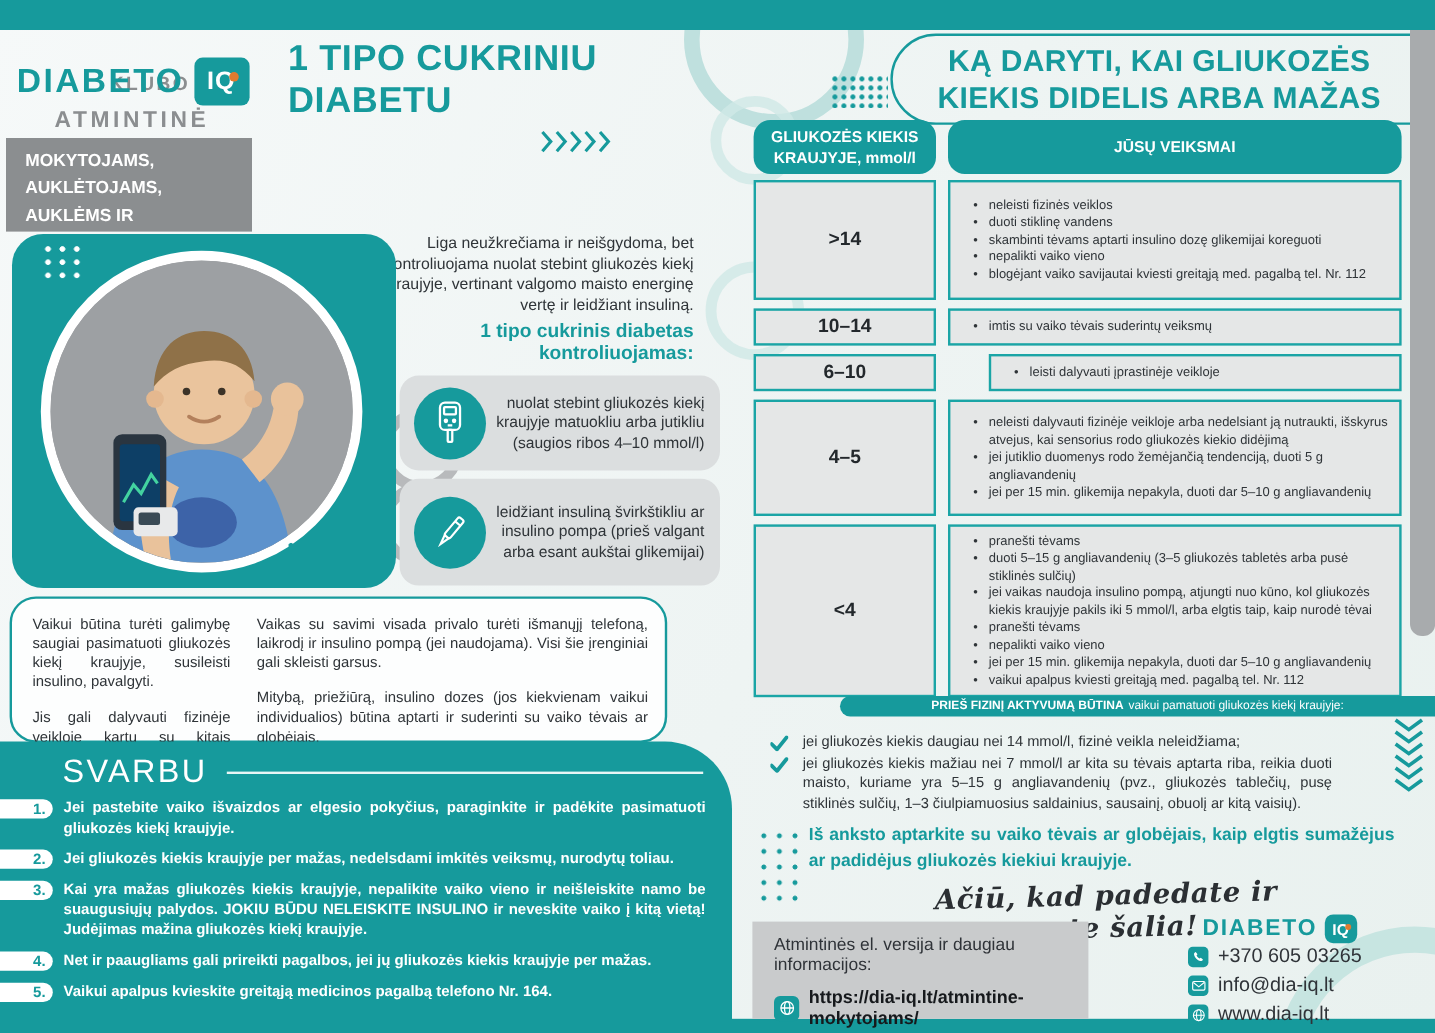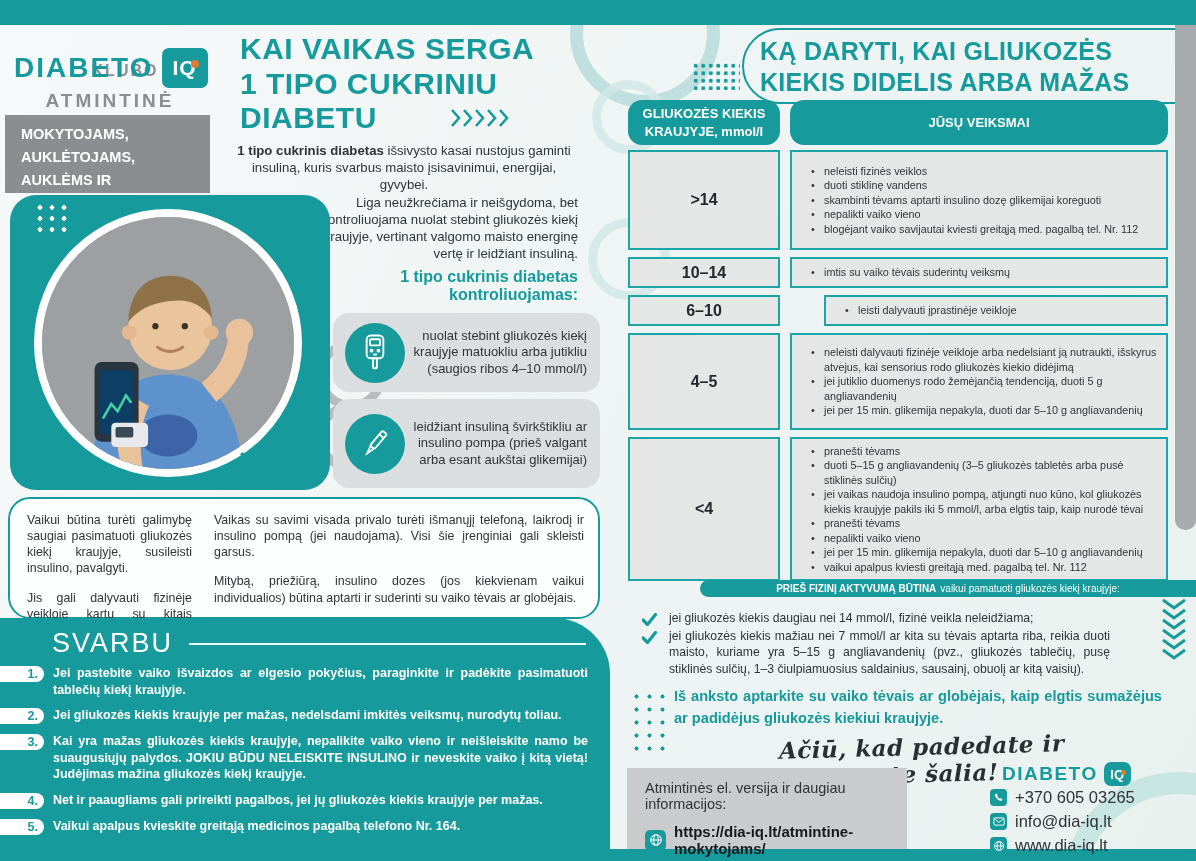--- a/index.html
+++ b/index.html
@@ -44,37 +44,37 @@
              text-align:right;color:var(--teal);}
   .photo-card{left:10px;top:195px;width:320px;height:295px;background:var(--teal);border-radius:26px;z-index:3;}
   .photo-circle{position:absolute;left:24px;top:14px;width:252px;height:252px;border-radius:50%;
                 border:8px solid #fff;overflow:hidden;background:#9da0a3;}
   .ctrl-box{background:#dbdedf;border-radius:16px;display:flex;align-items:center;z-index:3;}
   .ctrl-box1{left:333px;top:313px;width:267px;height:79px;}
   .ctrl-box2{left:333px;top:399px;width:267px;height:89px;}
   .ctrl-icon{flex:0 0 auto;width:60px;height:60px;border-radius:50%;background:var(--teal);
              margin-left:12px;display:flex;align-items:center;justify-content:center;}
   .ctrl-text{flex:1;font-size:13px;line-height:1.25;text-align:right;color:#2f3438;padding:0 13px 0 8px;}
-  .infobox{left:8px;top:497px;width:592px;height:122px;background:#fdfefe;border:2px solid var(--teal);
+  .infobox{left:8px;top:497px;width:548px;height:122px;background:#fdfefe;border:2px solid var(--teal);
            border-radius:22px;box-sizing:border-box;display:flex;gap:22px;padding:13px 14px 0 17px;z-index:3;}
   .infocol1{width:165px;} .infocol2{flex:1;}
   .infobox p{margin:0 0 13px 0;font-size:12.4px;line-height:1.3;text-align:justify;color:#2f3438;}
   .svarbu{left:0;top:618px;width:610px;height:243px;background:var(--teal);
           border-top-right-radius:56px;z-index:3;color:#fff;}
   .sv-head{display:flex;align-items:center;gap:16px;padding:10px 24px 6px 52px;}
   .sv-title{font-size:27px;font-weight:normal;letter-spacing:2px;}
   .sv-rule{flex:1;height:2px;background:#fff;opacity:.9;}
   .sv-item{display:flex;align-items:flex-start;margin-bottom:9px;}
   .sv-badge{flex:0 0 44px;background:#fff;color:var(--teal);font-weight:bold;font-size:12.5px;
             text-align:right;padding:1px 6px 1px 0;border-radius:0 9px 9px 0;box-sizing:border-box;margin-top:1px;}
   .sv-text{flex:1;font-size:12.5px;font-weight:bold;line-height:1.32;padding:0 22px 0 9px;text-align:justify;}
   
   .r-titlebox{left:742px;top:28px;width:480px;height:76px;border:2.5px solid var(--teal);
               border-radius:44px;box-sizing:border-box;}
-  .r-title{left:760px;top:36px;width:412px;font-size:25px;line-height:1.22;
+  .r-title{left:760px;top:36px;width:412px;text-align:center;font-size:25px;line-height:1.22;
            font-weight:bold;color:var(--teal);letter-spacing:.3px;}
   .th{background:var(--teal);color:#fff;font-weight:bold;border-radius:14px;display:flex;
       align-items:center;justify-content:center;text-align:center;box-sizing:border-box;}
   .th1{left:628px;top:100px;width:152px;height:45px;font-size:13px;line-height:1.35;}
   .th2{left:790px;top:100px;width:378px;height:45px;font-size:13px;}
   .t-rows{left:628px;top:150px;width:540px;display:flex;flex-direction:column;gap:7px;}
   .t-row{display:flex;gap:10px;}
   .t-range{flex:0 0 152px;background:var(--cellbg);border:2px solid #1aa5a6;box-sizing:border-box;
            display:flex;align-items:center;justify-content:center;font-size:16px;font-weight:bold;color:#23282c;}
   .t-actions{flex:1;background:var(--cellbg);border:2px solid #1aa5a6;box-sizing:border-box;
@@ -138,36 +138,32 @@
     </span>
   </div>
   <div class="abs atmintine">ATMINTINĖ</div>
   <div class="abs audience">
     <div>MOKYTOJAMS,</div>
     <div>AUKLĖTOJAMS,</div>
     <div>AUKLĖMS IR TRENERIAMS</div>
   </div>
 
   <div class="abs l-title">
-    <div>KAI VAIKAS SERGA</div>
     <div>1 TIPO CUKRINIU</div>
     <div>DIABETU</div>
   </div>
   <svg class="abs title-chevrons" width="64" height="20" viewBox="0 0 64 20">
     <g fill="none" stroke="#169a9c" stroke-width="2.6">
       <path d="M2 2 L9 10 L2 18"></path>
         <path d="M14 2 L21 10 L14 18"></path>
         <path d="M26 2 L33 10 L26 18"></path>
       <path d="M38 2 L45 10 L38 18"></path>
         <path d="M50 2 L57 10 L50 18"></path>
     </g>
   </svg>
-  <div class="abs intro1">
-    <b>1 tipo cukrinis diabetas</b><span> išsivysto kasai nustojus gaminti insuliną, kuris svarbus maisto įsisavinimui, energijai, gyvybei.</span>
-  </div>
   <div class="abs intro2">Liga neužkrečiama ir neišgydoma, bet kontroliuojama nuolat stebint gliukozės kiekį kraujyje, vertinant valgomo maisto energinę vertę ir leidžiant insuliną.</div>
   <div class="abs ctrl-head">1 tipo cukrinis diabetas kontroliuojamas:</div>
 
   <div class="abs photo-card">
     <div class="photo-circle">
       <svg width="252" height="252" viewBox="0 0 240 240">
         <rect width="240" height="240" fill="#9da0a3"></rect>
         <path d="M46 240 C52 176 84 150 120 150 C156 150 184 172 192 240 Z" fill="#5d92cc"></path>
         <ellipse cx="120" cy="208" rx="28" ry="20" fill="#33539c" opacity="0.75"></ellipse>
         <path d="M166 176 C184 162 196 140 197 116 L178 111 C176 132 166 148 152 158 Z" fill="#e9c29b"></path>
@@ -228,21 +224,21 @@
   </div>
 
   <div class="abs svarbu">
     <div class="sv-head">
       <span class="sv-title">SVARBU</span>
       <span class="sv-rule"></span>
     </div>
     <div>
         <div class="sv-item">
           <span class="sv-badge">1.</span>
-          <div class="sv-text">Jei pastebite vaiko išvaizdos ar elgesio pokyčius, paraginkite ir padėkite pasimatuoti tablečių kiekį kraujyje.</div>
+          <div class="sv-text">Jei pastebite vaiko išvaizdos ar elgesio pokyčius, paraginkite ir padėkite pasimatuoti gliukozės kiekį kraujyje.</div>
         </div>
         <div class="sv-item">
           <span class="sv-badge">2.</span>
           <div class="sv-text">Jei gliukozės kiekis kraujyje per mažas, nedelsdami imkitės veiksmų, nurodytų toliau.</div>
         </div>
         <div class="sv-item">
           <span class="sv-badge">3.</span>
           <div class="sv-text">Kai yra mažas gliukozės kiekis kraujyje, nepalikite vaiko vieno ir neišleiskite namo be suaugusiųjų palydos. JOKIU BŪDU NELEISKITE INSULINO ir neveskite vaiko į kitą vietą! Judėjimas mažina gliukozės kiekį kraujyje.</div>
         </div>
         <div class="sv-item">

